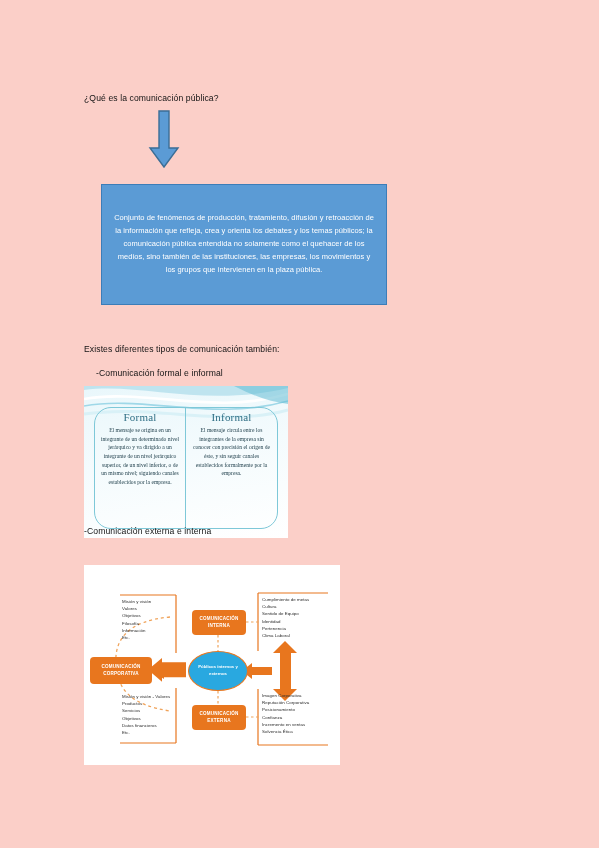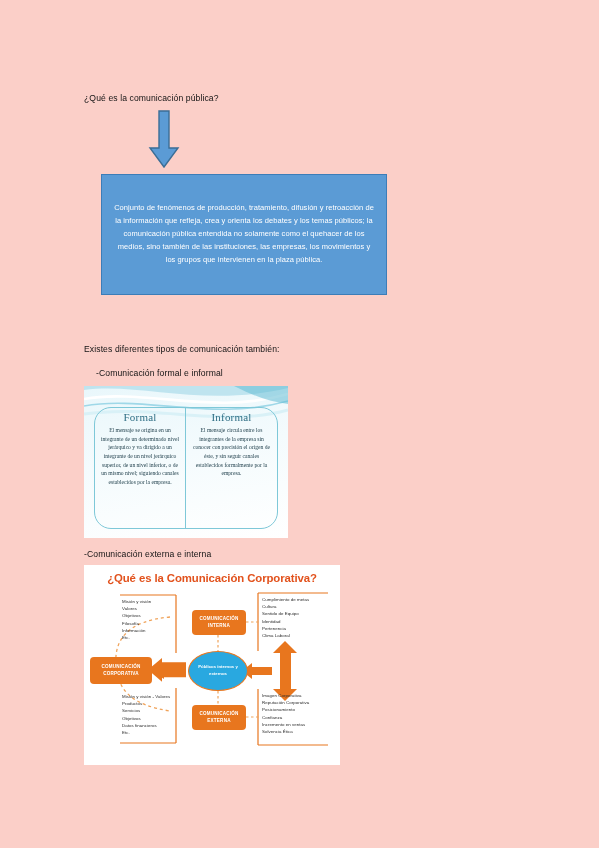--- a/index.html
+++ b/index.html
@@ -44,36 +44,36 @@
   }
   .para {
     position: absolute;
     left: 84px;
     font-size: 8.6px;
     color: #141414;
     letter-spacing: 0.1px;
   }
   .para.tipos { top: 344px; }
   .para.formal { top: 368px; margin-left: 12px; }
-  .para.externa { top: 549px; }
+  .para.externa { top: 526px; }
 
   
   .arrow-down {
     position: absolute;
     left: 146px;
     top: 110px;
     width: 36px;
     height: 60px;
   }
 
   
   .def-box {
     position: absolute;
     left: 101px;
-    top: 174px;
+    top: 184px;
     width: 286px;
     height: 121px;
     background: #5b9bd5;
     border: 1px solid #3c7db8;
     box-sizing: border-box;
     display: flex;
     align-items: center;
     justify-content: center;
   }
   .def-box p {
@@ -262,21 +262,20 @@
         <div class="ff-head">Informal</div>
         <div class="ff-body">El mensaje circula entre los integrantes de la empresa sin conocer con precisión el origen de éste, y sin seguir canales establecidos formalmente por la empresa.</div>
       </div>
     </div>
   </div>
 
   <div class="para externa">-Comunicación externa e interna</div>
 
   <div class="slide-corp">
 
-    <div class="corp-title">¿Qué es la Comunicación Corporativa?</div>
 
     <svg class="corp-svg" viewBox="0 0 256 200" xmlns="http://www.w3.org/2000/svg">
 
       <path d="M92,30 L92,88" stroke="#e8761e" stroke-width="1.2" fill="none"></path>
       <path d="M36,30 L92,30" stroke="#e8761e" stroke-width="1.2" fill="none"></path>
 
       <path d="M92,123 L92,178" stroke="#e8761e" stroke-width="1.2" fill="none"></path>
       <path d="M36,178 L92,178" stroke="#e8761e" stroke-width="1.2" fill="none"></path>
 
       <path d="M174,28 L174,86" stroke="#e8761e" stroke-width="1.2" fill="none"></path>

